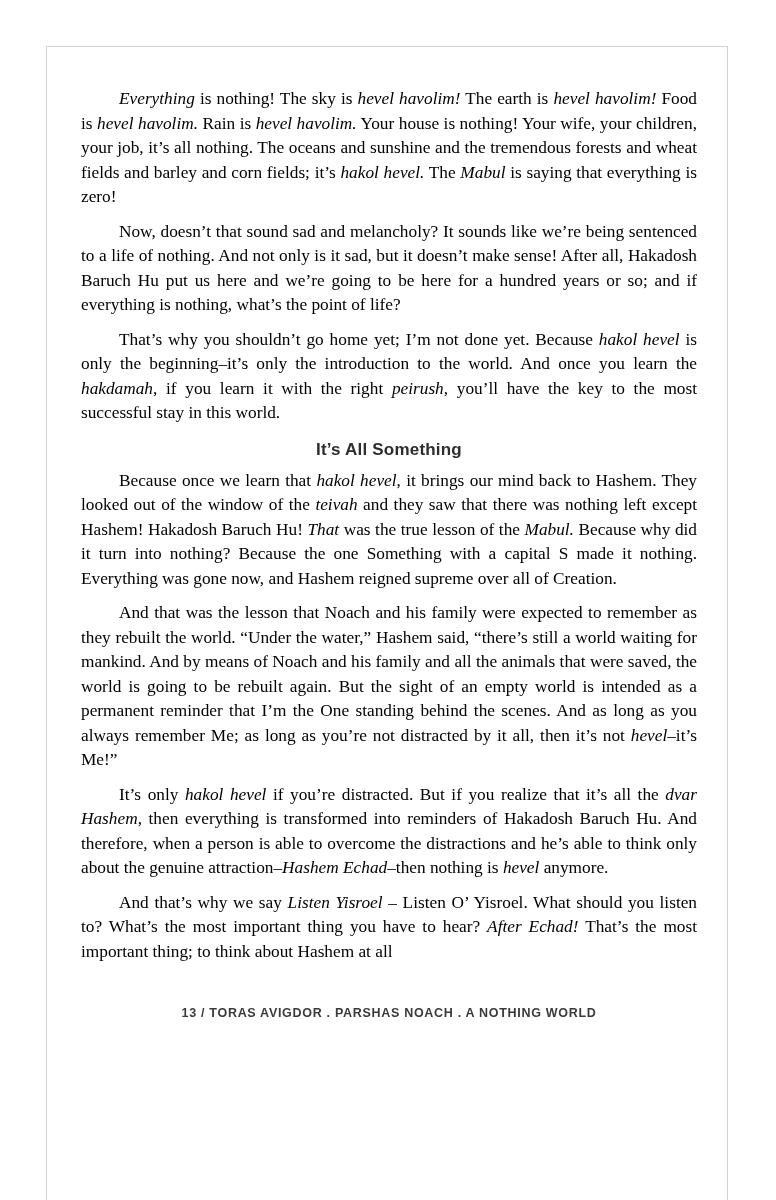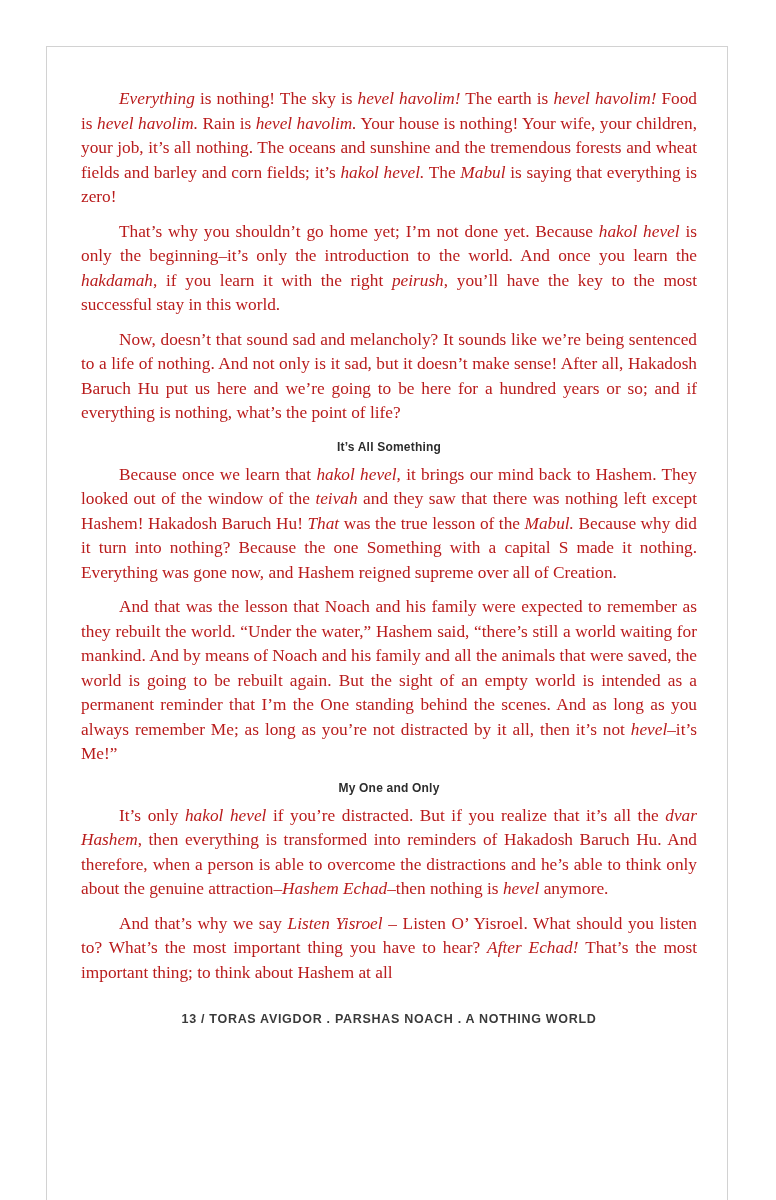--- a/index.html
+++ b/index.html
@@ -24,58 +24,57 @@
     border: 1.5px solid #d2d2d2;
     background: #ffffff;
   }
   .page-content {
     padding: 40px 30px 0 34px;
   }
   p.para {
     margin: 0 0 10px 0;
     font-size: 17.3px;
     line-height: 24.5px;
-    color: #b91c1c;
+    color: #000000;
     text-align: justify;
     text-indent: 38px;
   }
   p.para em {
     font-style: italic;
   }
   h2.section-heading {
     margin: 14px 0 9px 0;
     font-family: "Liberation Sans", sans-serif;
     font-weight: bold;
-    font-size: 12px;
+    font-size: 17px;
     letter-spacing: 0.2px;
     color: #2d2d2d;
     text-align: center;
   }
   .page-footer {
-    margin-top: 27px;
+    margin-top: 42px;
     text-align: center;
     font-family: "Liberation Sans", sans-serif;
     font-weight: bold;
     font-size: 12.5px;
     letter-spacing: 0.7px;
     color: #3a3a3a;
     white-space: nowrap;
   }
 </style>
 </head>
 <body>
 
 <div class="page-frame">
   <div class="page-content">
     <main>
         <p class="para"><em>Everything</em><span> is nothing! The sky is </span><em>hevel havolim!</em><span> The earth is </span><em>hevel havolim!</em><span> Food is </span><em>hevel havolim.</em><span> Rain is </span><em>hevel havolim.</em><span> Your house is nothing! Your wife, your children, your job, it’s all nothing. The oceans and sunshine and the tremendous forests and wheat fields and barley and corn fields; it’s </span><em>hakol hevel.</em><span> The </span><em>Mabul</em><span> is saying that everything is zero!</span></p>
+        <p class="para"><span>Now, doesn’t that sound sad and melancholy? It sounds like we’re being sentenced to a life of nothing. And not only is it sad, but it doesn’t make sense! After all, Hakadosh Baruch Hu put us here and we’re going to be here for a hundred years or so; and if everything is nothing, what’s the point of life?</span></p>
         <p class="para"><span>That’s why you shouldn’t go home yet; I’m not done yet. Because </span><em>hakol hevel</em><span> is only the beginning–it’s only the introduction to the world. And once you learn the </span><em>hakdamah</em><span>, if you learn it with the right </span><em>peirush</em><span>, you’ll have the key to the most successful stay in this world.</span></p>
-        <p class="para"><span>Now, doesn’t that sound sad and melancholy? It sounds like we’re being sentenced to a life of nothing. And not only is it sad, but it doesn’t make sense! After all, Hakadosh Baruch Hu put us here and we’re going to be here for a hundred years or so; and if everything is nothing, what’s the point of life?</span></p>
         <h2 class="section-heading">It’s All Something</h2>
         <p class="para"><span>Because once we learn that </span><em>hakol hevel</em><span>, it brings our mind back to Hashem. They looked out of the window of the </span><em>teivah</em><span> and they saw that there was nothing left except Hashem! Hakadosh Baruch Hu! </span><em>That</em><span> was the true lesson of the </span><em>Mabul.</em><span> Because why did it turn into nothing? Because the one Something with a capital S made it nothing. Everything was gone now, and Hashem reigned supreme over all of Creation.</span></p>
         <p class="para"><span>And that was the lesson that Noach and his family were expected to remember as they rebuilt the world. “Under the water,” Hashem said, “there’s still a world waiting for mankind. And by means of Noach and his family and all the animals that were saved, the world is going to be rebuilt again. But the sight of an empty world is intended as a permanent reminder that I’m the One standing behind the scenes. And as long as you always remember Me; as long as you’re not distracted by it all, then it’s not </span><em>hevel</em><span>–it’s Me!”</span></p>
-        <h2 class="section-heading">My One and Only</h2>
         <p class="para"><span>It’s only </span><em>hakol hevel</em><span> if you’re distracted. But if you realize that it’s all the </span><em>dvar Hashem</em><span>, then everything is transformed into reminders of Hakadosh Baruch Hu. And therefore, when a person is able to overcome the distractions and he’s able to think only about the genuine attraction–</span><em>Hashem Echad</em><span>–then nothing is </span><em>hevel</em><span> anymore.</span></p>
         <p class="para"><span>And that’s why we say </span><em>Listen Yisroel</em><span> – Listen O’ Yisroel. What should you listen to? What’s the most important thing you have to hear? </span><em>After Echad!</em><span>  That’s the most important thing; to think about Hashem at all</span></p>
       </main>
     <div class="page-footer">13 / TORAS AVIGDOR . PARSHAS NOACH . A NOTHING WORLD</div>
   </div>
 </div>
 
 </body></html>

